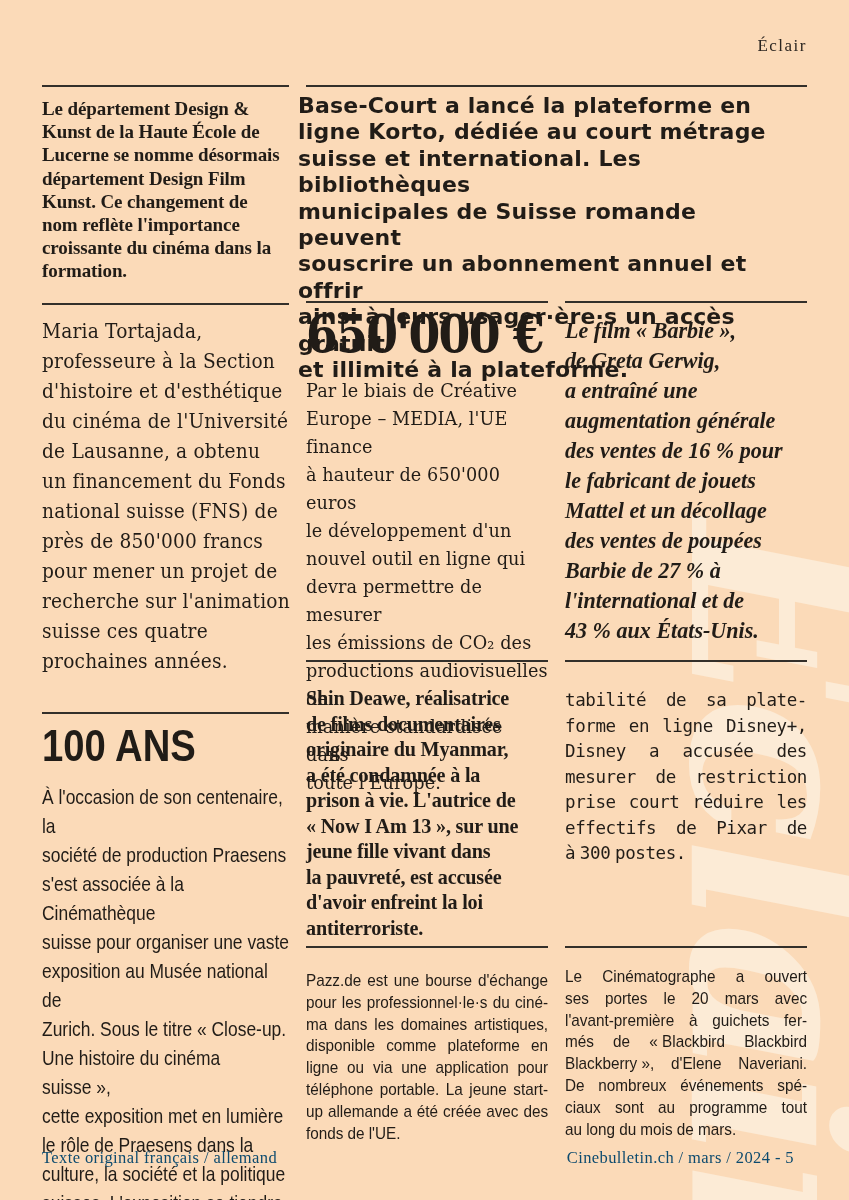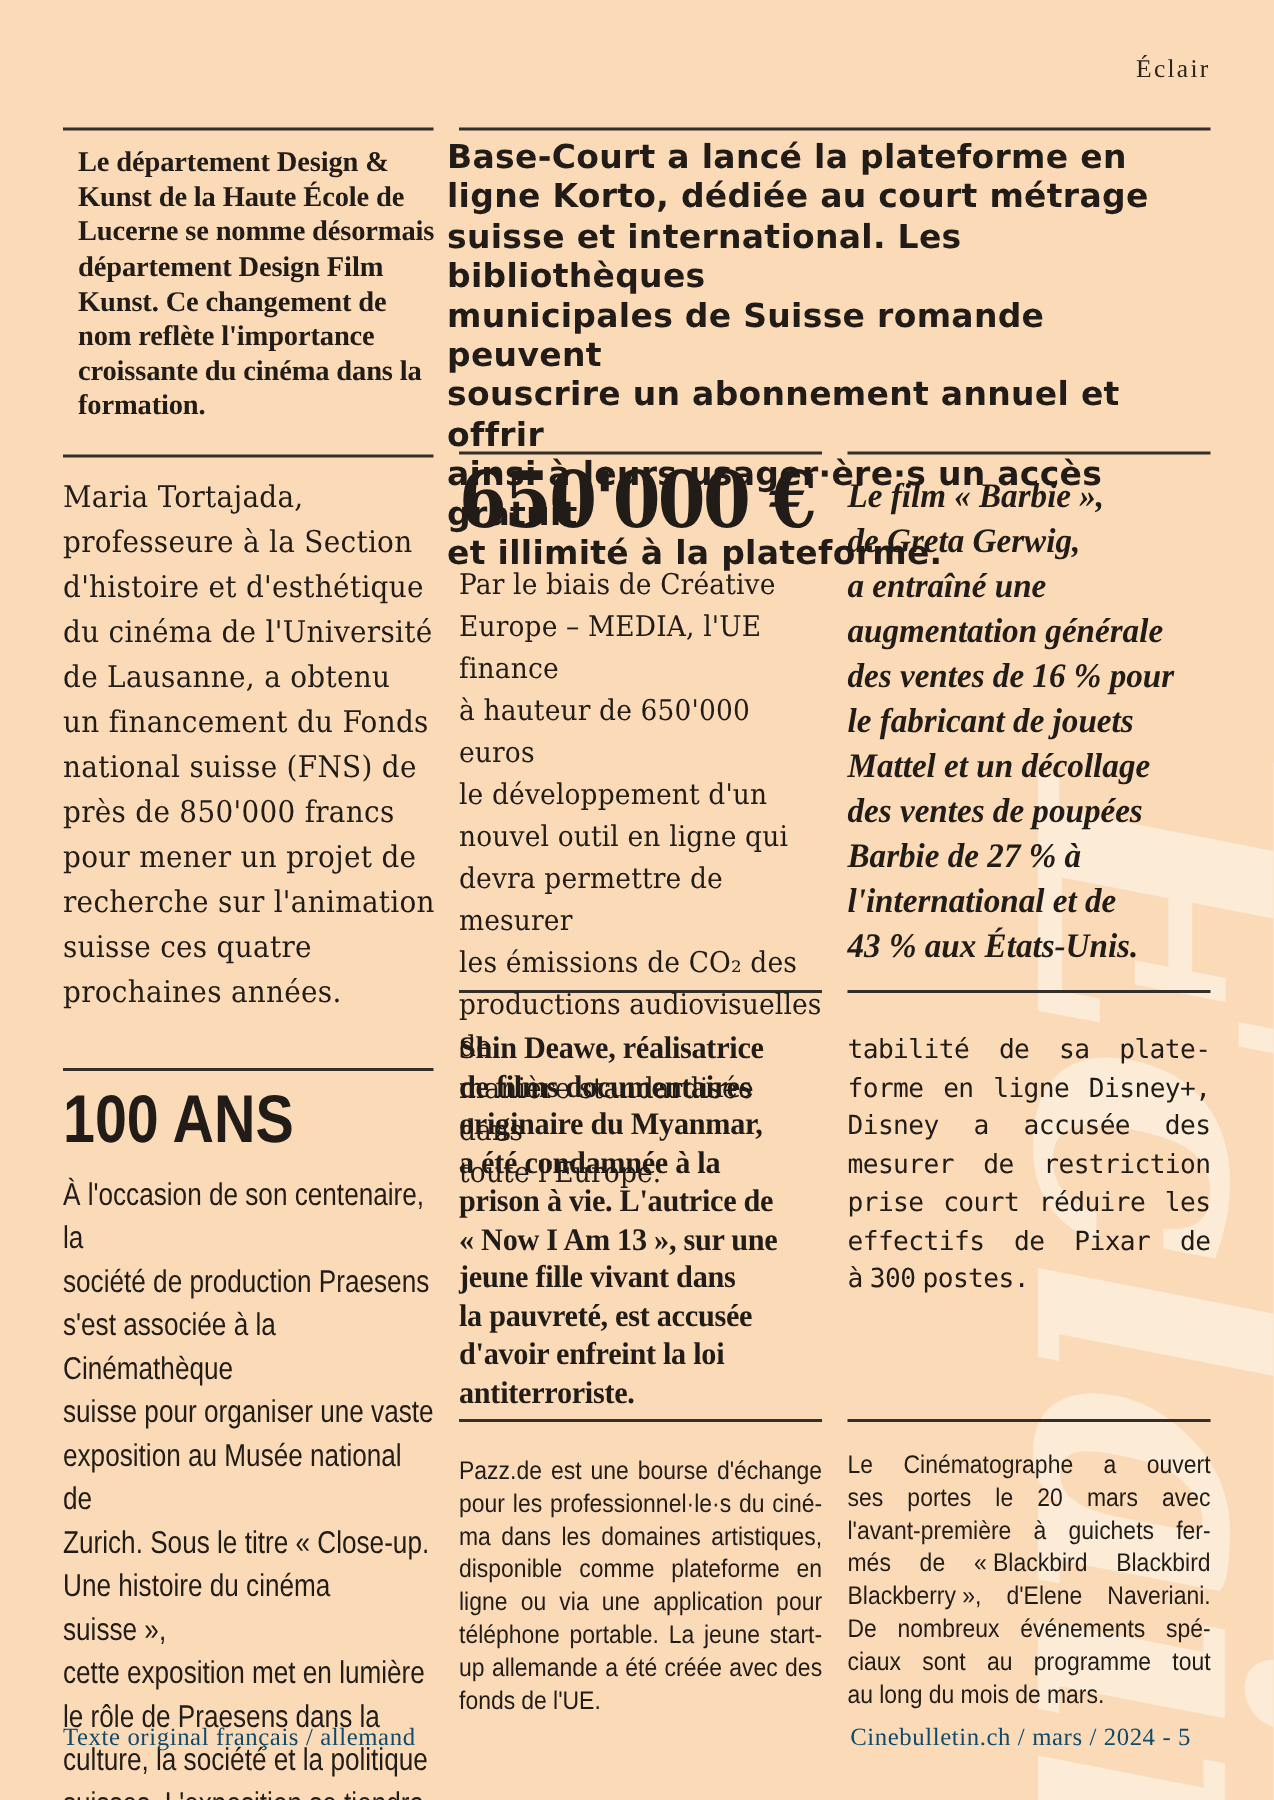--- a/index.html
+++ b/index.html
@@ -106,21 +106,21 @@
   <div class="rule" style="left:306px; top:85px;  width:501px;"></div>
   <div class="rule" style="left:42px;  top:303px; width:247px;"></div>
   <div class="rule" style="left:306px; top:301px; width:242px;"></div>
   <div class="rule" style="left:565px; top:301px; width:242px;"></div>
   <div class="rule" style="left:306px; top:660px; width:242px;"></div>
   <div class="rule" style="left:565px; top:660px; width:242px;"></div>
   <div class="rule" style="left:42px;  top:712px; width:247px;"></div>
   <div class="rule" style="left:306px; top:946px; width:242px;"></div>
   <div class="rule" style="left:565px; top:946px; width:242px;"></div>
 
-  <div class="blk serif-bold-sm" style="left:42px; top:97px; width:250px;margin-left:10px;">Le département Design &amp;
+  <div class="blk serif-bold-sm" style="left:42px; top:97px; width:250px;">Le département Design &amp;
 Kunst de la Haute École de
 Lucerne se nomme désormais
 département Design Film
 Kunst. Ce changement de
 nom reflète l'importance
 croissante du cinéma dans la
 formation.</div>
 
   <div class="blk typewriter sq93" style="left:42px; top:316px; width:268px;">Maria Tortajada,
 professeure à la Section

